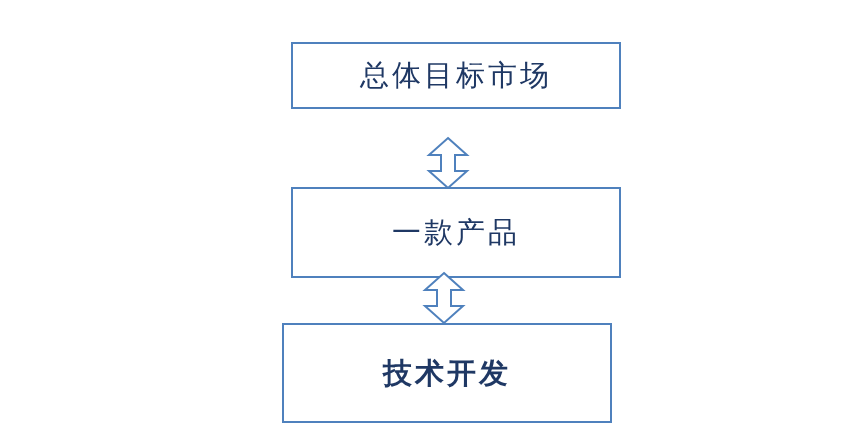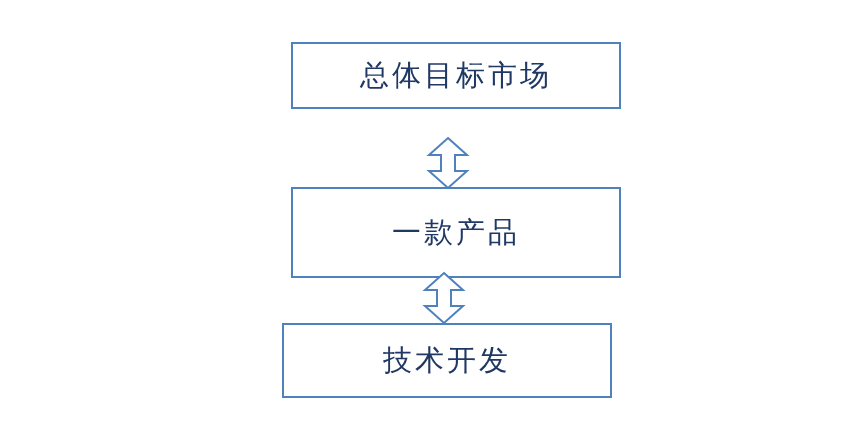--- a/index.html
+++ b/index.html
@@ -30,21 +30,21 @@
   }
   .node-label {
     color: var(--text, #1f3864);
     font-size: 29px;
     letter-spacing: 3px;
     white-space: nowrap;
     line-height: 1;
   }
   #node-0 { left: 291px; top: 42px;  width: 330px; height: 67px; }
   #node-1 { left: 291px; top: 187px; width: 330px; height: 91px; }
-  #node-2 { left: 282px; top: 323px; width: 330px; height: 75px; }
+  #node-2 { left: 282px; top: 323px; width: 330px; height: 100px; font-weight: bold; }
   .arrow {
     position: absolute;
     overflow: visible;
   }
   .arrow polygon {
     fill: #ffffff;
     stroke: var(--border, #4f81bd);
     stroke-width: 2;
     stroke-linejoin: miter;
   }

